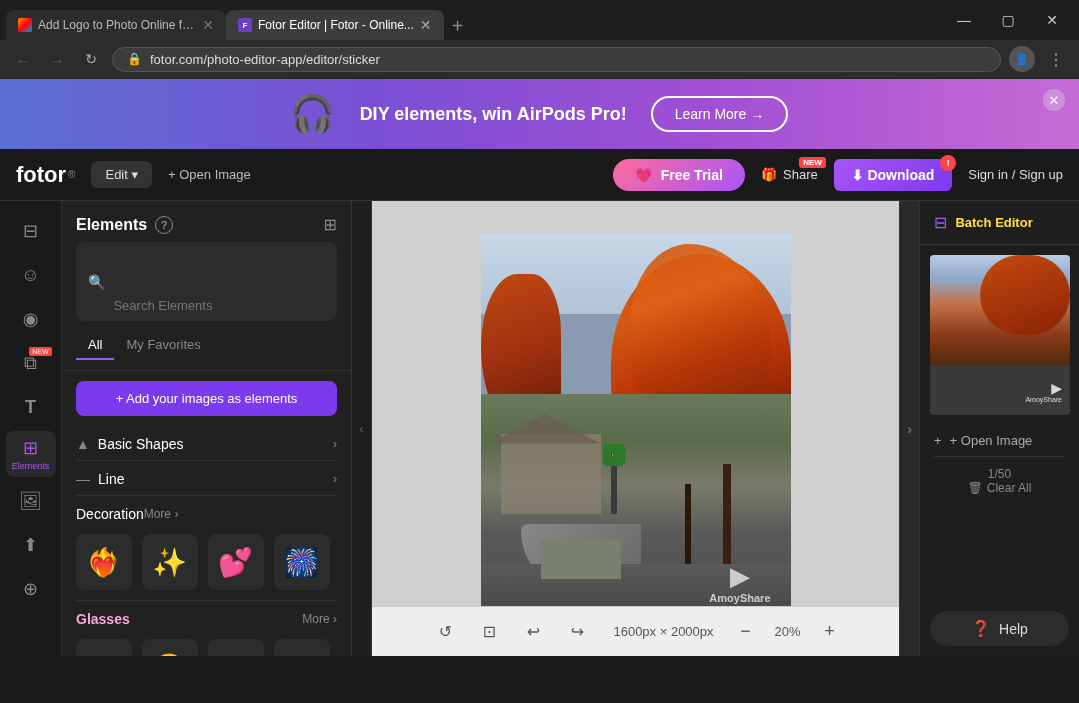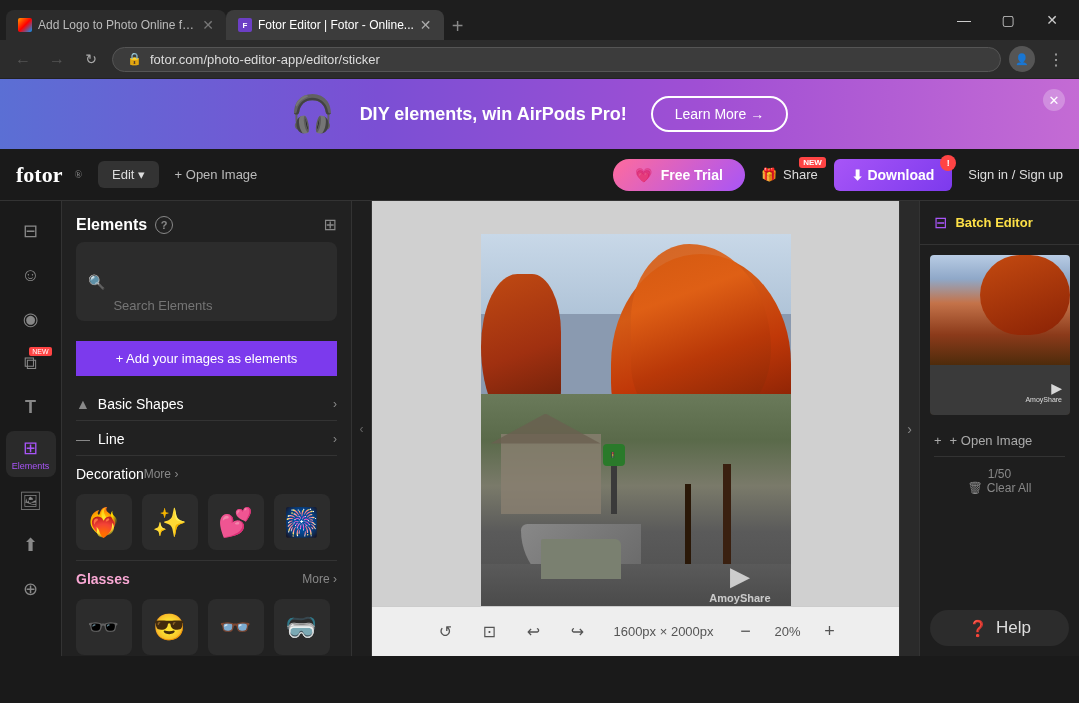--- a/index.html
+++ b/index.html
@@ -44,21 +44,21 @@
 </div>
 
 <div style="background:linear-gradient(90deg,#5b6fd4 0%,#7b4fd4 35%,#a04fd4 65%,#c46bd4 100%);padding:14px 40px;display:flex;align-items:center;justify-content:center;gap:24px;position:relative;">
   <span style="font-size:36px;">🎧</span>
   <span style="color:white;font-size:18px;font-weight:600;">DIY elements, win AirPods Pro!</span>
   <button style="border:2px solid white;border-radius:22px;padding:8px 22px;background:transparent;color:white;font-size:14px;font-weight:500;cursor:pointer;">Learn More →</button>
   <div style="position:absolute;right:14px;top:10px;background:rgba(255,255,255,0.25);border-radius:50%;width:22px;height:22px;display:flex;align-items:center;justify-content:center;color:white;font-size:13px;cursor:pointer;">✕</div>
 </div>
 
 <div style="background:#1a1a1a;border-bottom:1px solid #333;padding:0 16px;height:52px;display:flex;align-items:center;gap:16px;">
-  <div style="display:flex;align-items:center;gap:12px;font-family:Liberation Serif, serif;">
+  <div style="display:flex;align-items:center;gap:2px;">
     <span style="color:white;font-size:22px;font-weight:700;">fotor</span>
     <span style="color:#888;font-size:10px;vertical-align:super;">®</span>
   </div>
   <button style="background:#333;border:none;border-radius:6px;padding:6px 14px;color:#ddd;font-size:13px;cursor:pointer;">Edit ▾</button>
   <div style="color:#bbb;font-size:13px;cursor:pointer;">+ Open Image</div>
   <div style="flex:1;"></div>
   <button style="background:linear-gradient(135deg,#ff6b9d,#a855f7);border:none;border-radius:20px;padding:8px 22px;color:white;font-size:14px;font-weight:600;cursor:pointer;display:flex;align-items:center;gap:8px;">
     <span>💗</span>
     <span>Free Trial</span>
   </button>
@@ -97,21 +97,25 @@
       <div style="color:white;font-size:16px;font-weight:600;display:flex;align-items:center;gap:8px;">
         <span>Elements</span>
         <span style="width:18px;height:18px;border-radius:50%;border:1px solid #888;color:#888;display:flex;align-items:center;justify-content:center;font-size:11px;cursor:pointer;">?</span>
       </div>
       <span style="color:#888;font-size:16px;cursor:pointer;">⊞</span>
     </div>
     <div style="margin:0 14px 10px;background:#2c2c2c;border-radius:8px;padding:8px 12px;display:flex;align-items:center;gap:8px;">
       <span style="color:#888;font-size:14px;">🔍</span>
       <input type="text" placeholder="Search Elements" style="background: transparent; border: none; outline: none; color: rgb(204, 204, 204); font-size: 13px; flex: 1 1 0%; margin-top: 48px;">
     </div>
-    <button style="margin:10px 14px;background:#7c3aed;border:none;border-radius:0;padding:10px 16px;color:white;font-size:13px;font-weight:500;cursor:pointer;text-align:center;">+ Add your images as elements</button>
+    <div style="display:flex;padding:0 14px 10px;border-bottom:1px solid #333;">
+      <div style="padding:6px 12px;font-size:13px;cursor:pointer;color:white;border-bottom:2px solid #a855f7;"><span>All</span></div>
+      <div style="padding:6px 12px;font-size:13px;cursor:pointer;color:#888;border-bottom:2px solid transparent;"><span>My Favorites</span></div>
+    </div>
+    <button style="margin:10px 14px;background:#7c3aed;border:none;border-radius:8px;padding:10px 16px;color:white;font-size:13px;font-weight:500;cursor:pointer;text-align:center;">+ Add your images as elements</button>
     <div style="flex:1;overflow-y:auto;">
       <div style="padding-bottom:10px;">
 
         <div>
           <div style="display:flex;align-items:center;justify-content:space-between;padding:10px 14px 8px;cursor:pointer;">
             <div style="color:white;font-size:14px;font-weight:500;display:flex;align-items:center;gap:8px;">
               <span style="color:#888;">▲</span>
               <span>Basic Shapes</span>
             </div>
             <span style="color:#888;font-size:12px;">›</span>
@@ -237,17 +241,17 @@
     <div style="padding:10px 14px;display:flex;align-items:center;justify-content:space-between;flex-direction:column;">
       <span style="color:#888;font-size:12px;">1/50</span>
       <div style="display:flex;align-items:center;gap:4px;color:#888;font-size:12px;cursor:pointer;">
         <span>🗑</span>
         <span>Clear All</span>
       </div>
     </div>
     <div style="flex:1;"></div>
     <div style="margin:10px;background:#2c2c2c;border-radius:20px;padding:8px 16px;display:flex;align-items:center;gap:8px;cursor:pointer;justify-content:center;">
       <span style="color:#a855f7;font-size:16px;">❓</span>
-      <span style="color:#ddd;font-size:17px;">Help</span>
+      <span style="color:#ddd;font-size:14px;">Help</span>
     </div>
   </div>
 
 </div>
 
 </body></html>

